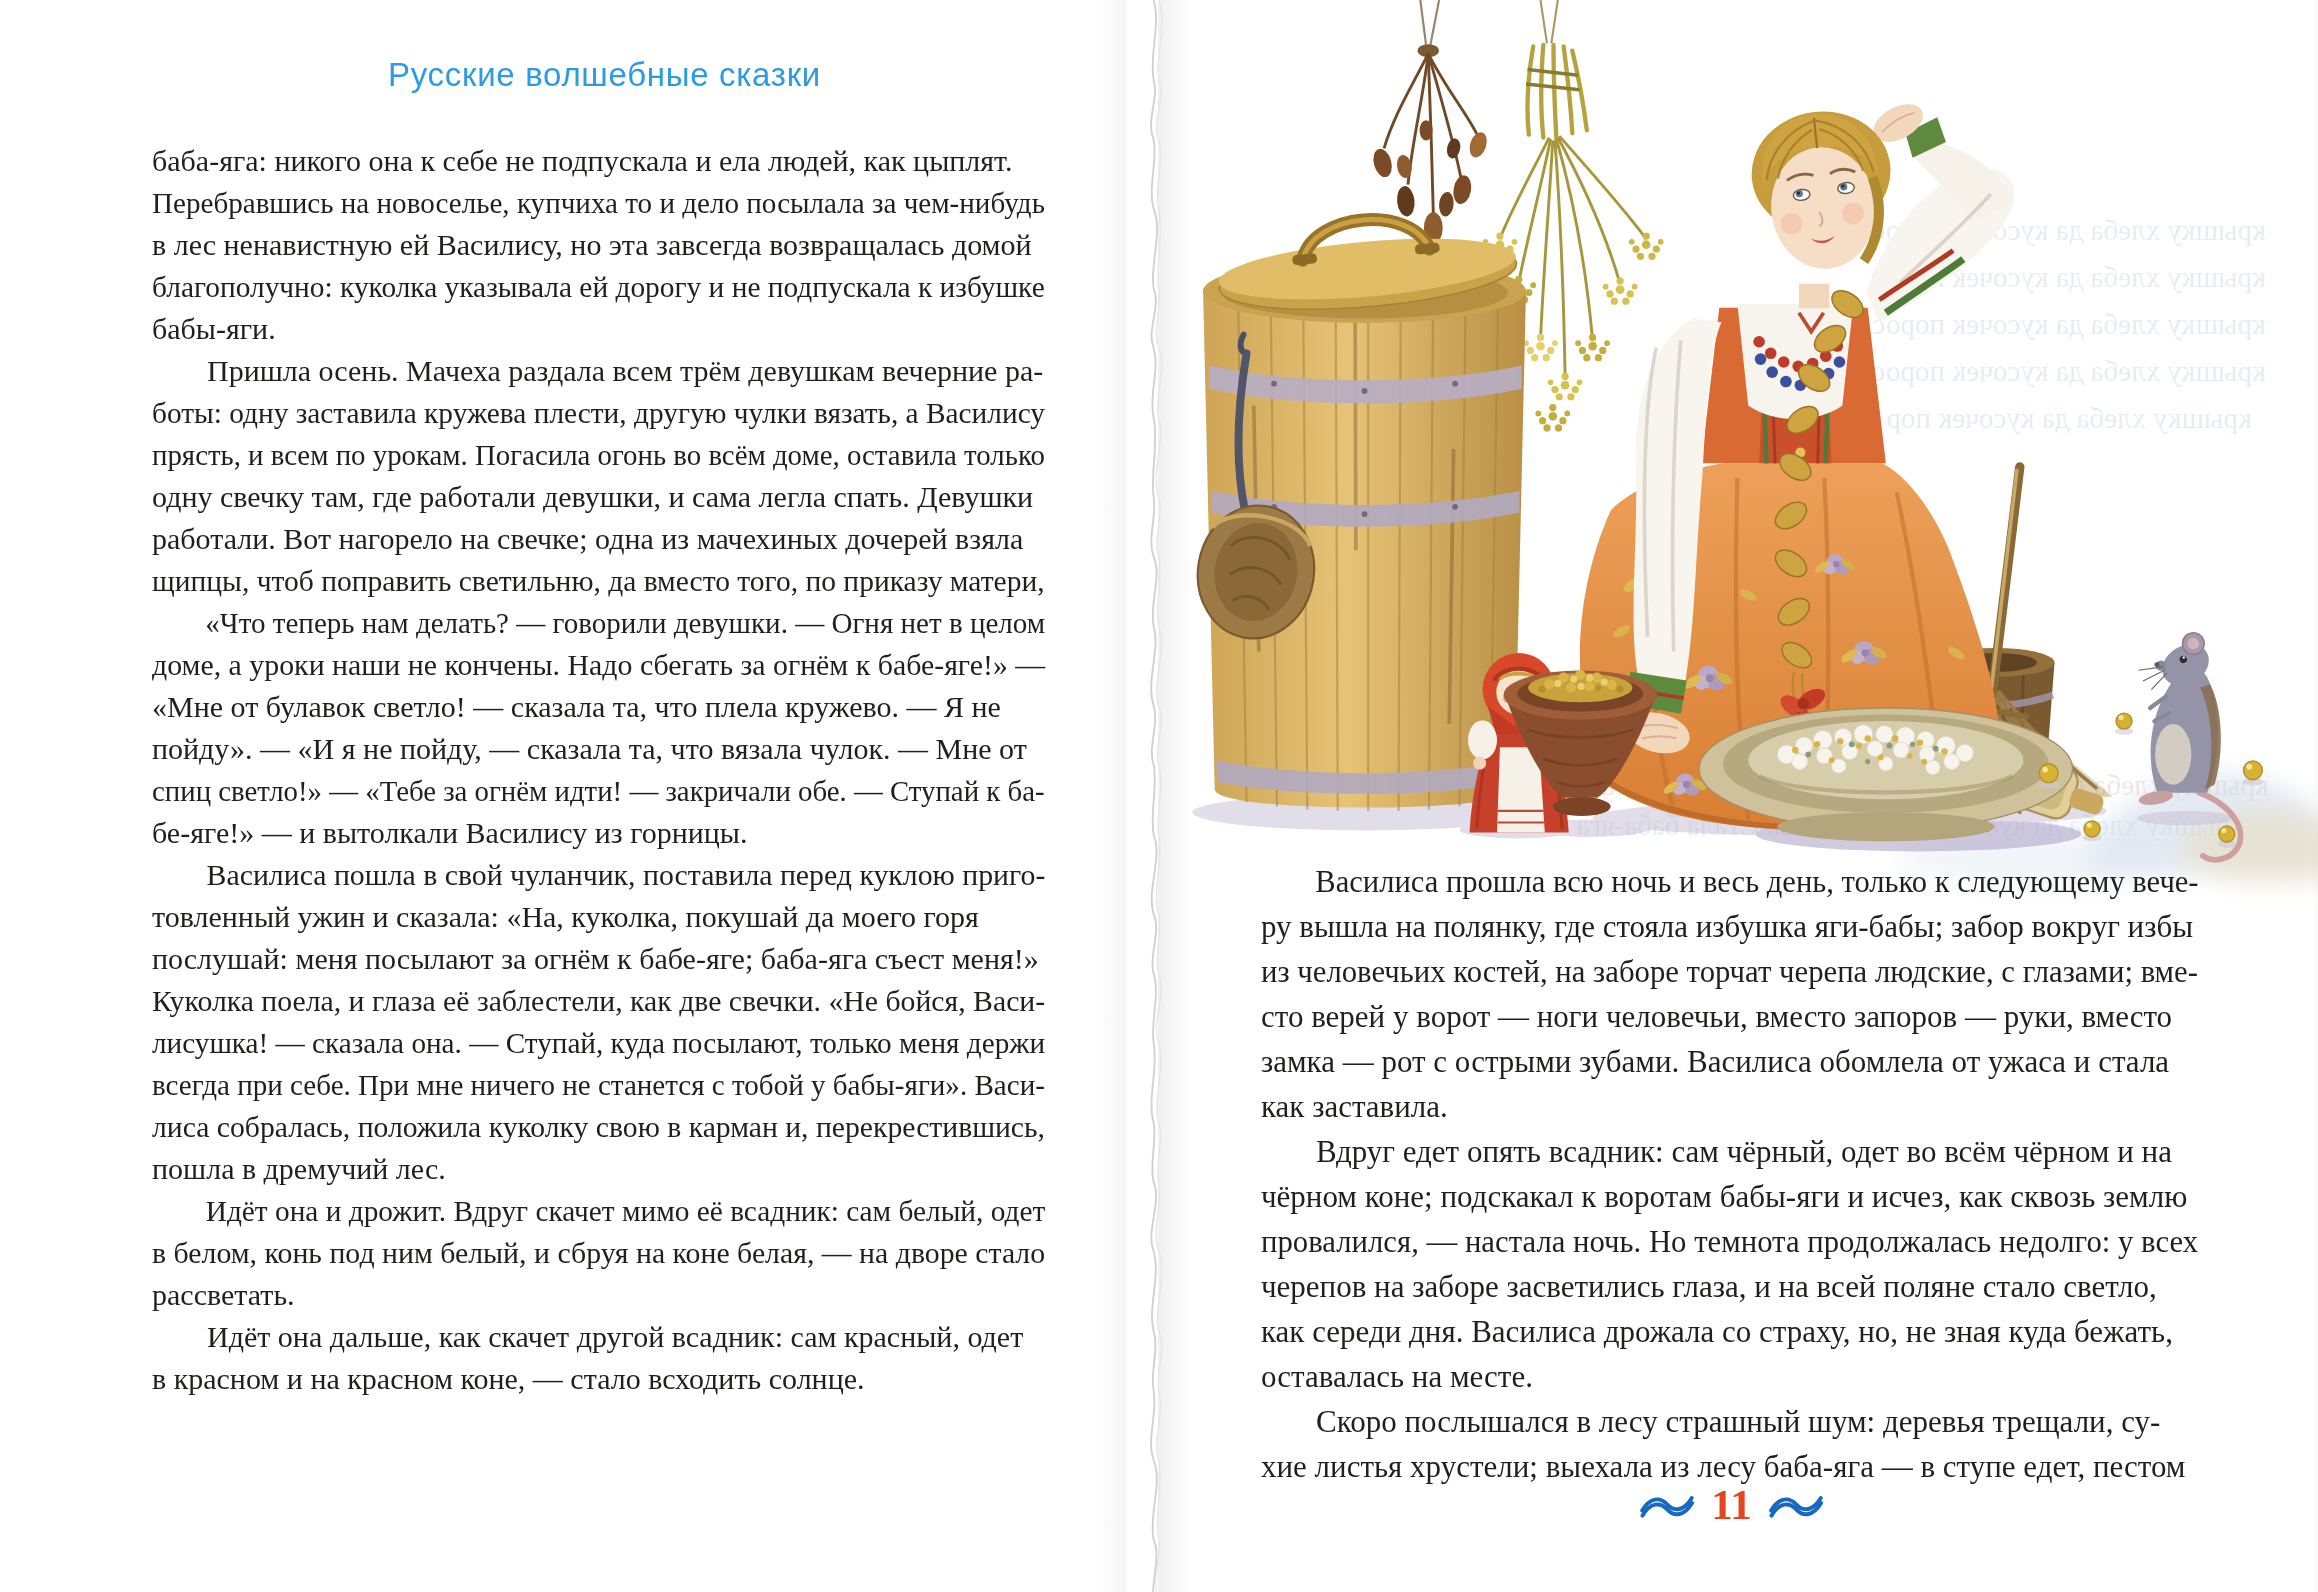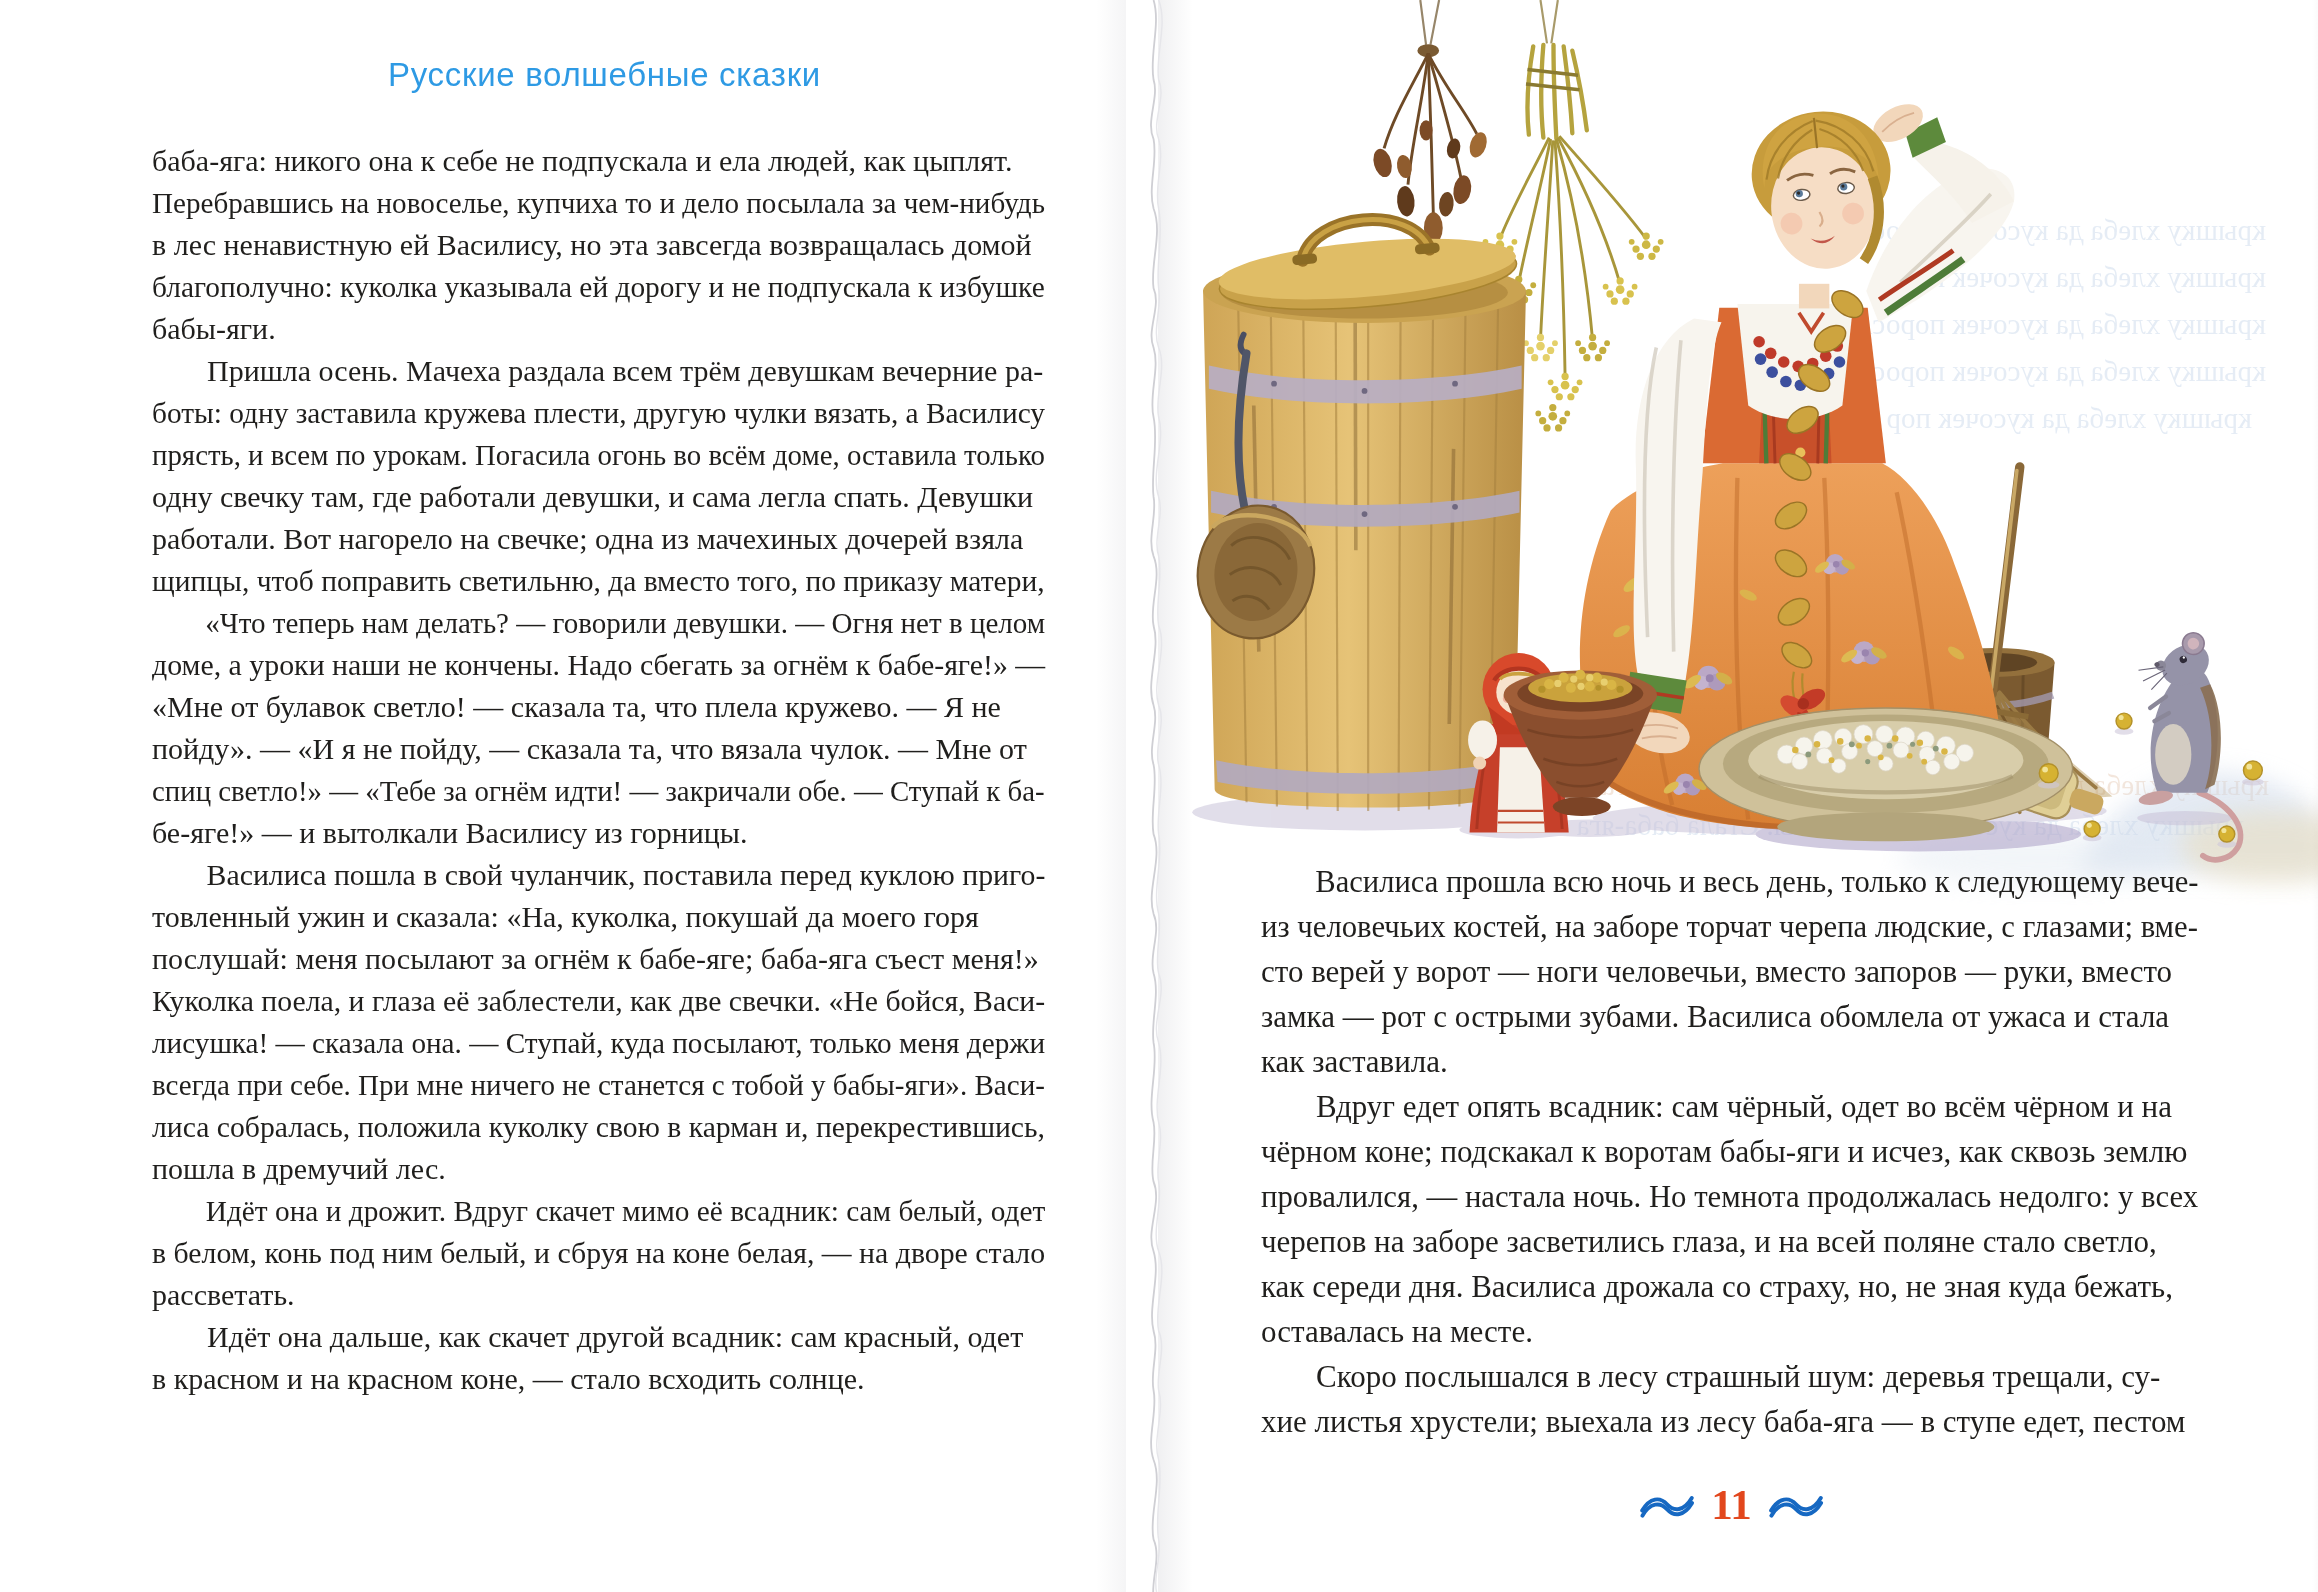--- a/index.html
+++ b/index.html
@@ -588,20 +588,21 @@
               <circle cx="1290" cy="991" r="3.5"></circle>
             <circle cx="1467" cy="1059" r="4"></circle>
               <circle cx="1432" cy="1147" r="3.5"></circle>
           </g>
         </g>
       </svg>
     </div>
 
     <div class="textcol textcol-right" id="right-col">
         <div class="line indent" style="transform: scaleX(0.9863);">Василиса прошла всю ночь и весь день, только к следующему вече-</div>
+        <div class="line" style="transform: scaleX(1);">ру вышла на полянку, где стояла избушка яги-бабы; забор вокруг избы</div>
         <div class="line" style="transform: scaleX(0.9916);">из человечьих костей, на заборе торчат черепа людские, с глазами; вме-</div>
         <div class="line" style="transform: scaleX(1);">сто верей у ворот — ноги человечьи, вместо запоров — руки, вместо</div>
         <div class="line" style="transform: scaleX(1);">замка — рот с острыми зубами. Василиса обомлела от ужаса и стала</div>
         <div class="line last" style="transform: scaleX(1);">как заставила.</div>
         <div class="line indent" style="transform: scaleX(1);">Вдруг едет опять всадник: сам чёрный, одет во всём чёрном и на</div>
         <div class="line" style="transform: scaleX(1);">чёрном коне; подскакал к воротам бабы-яги и исчез, как сквозь землю</div>
         <div class="line" style="transform: scaleX(0.9916);">провалился, — настала ночь. Но темнота продолжалась недолго: у всех</div>
         <div class="line" style="transform: scaleX(1);">черепов на заборе засветились глаза, и на всей поляне стало светло,</div>
         <div class="line" style="transform: scaleX(1);">как середи дня. Василиса дрожала со страху, но, не зная куда бежать,</div>
         <div class="line last" style="transform: scaleX(1);">оставалась на месте.</div>

